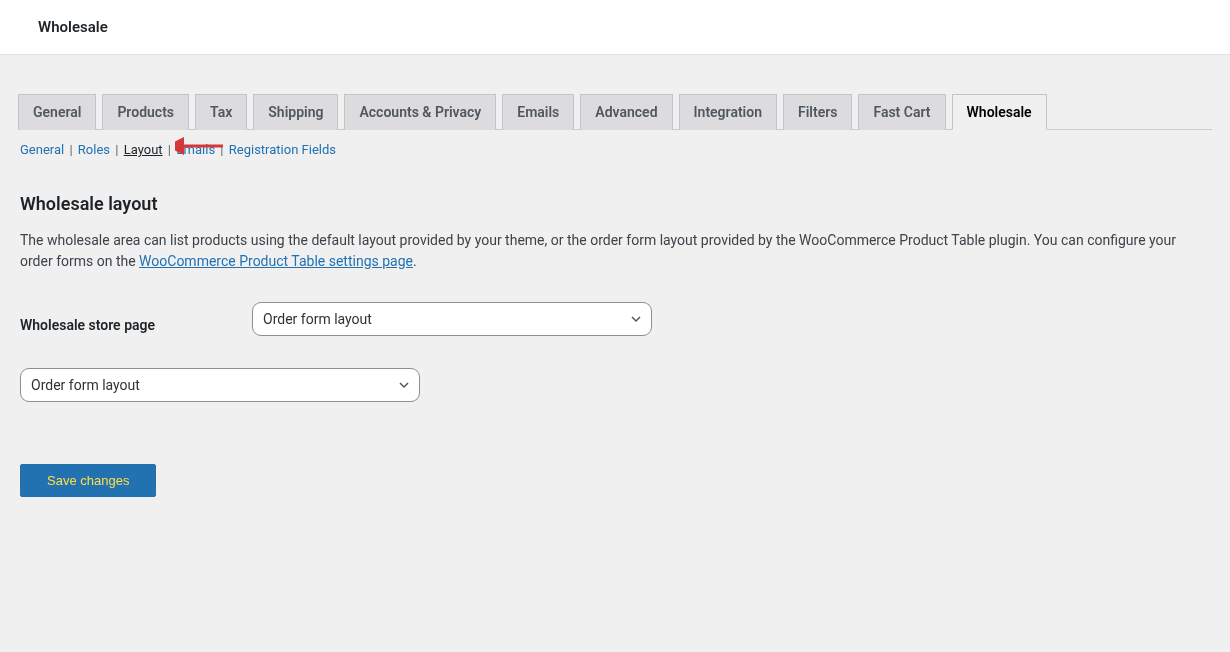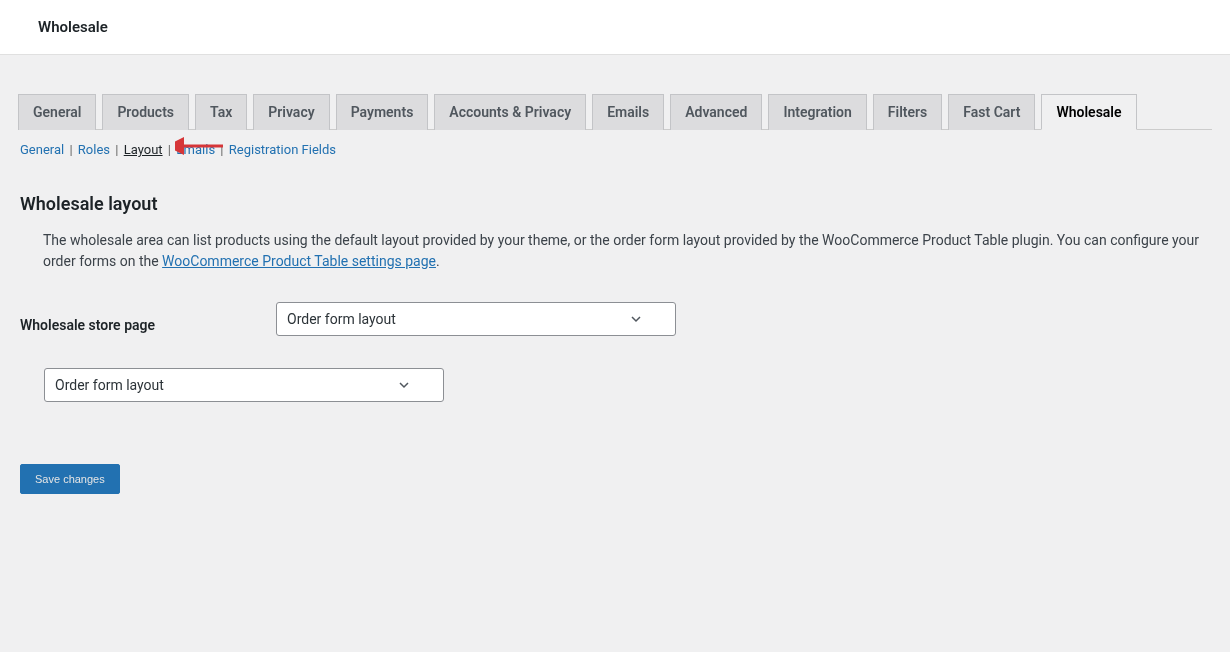--- a/index.html
+++ b/index.html
@@ -81,21 +81,20 @@
       margin-bottom: 16px;
       padding-left: 2px;
     }
     .desc {
       font-size: 14px;
       color: #3c434a;
       line-height: 1.5;
       max-width: 1200px;
       padding-left: 2px;
       margin-bottom: 30px;
-      margin-left: 23px;
     }
     .desc a {
       color: #2271b1;
       text-decoration: underline;
     }
     .form-row {
       display: flex;
       align-items: flex-end;
       margin-bottom: 32px;
       padding-left: 2px;
@@ -109,64 +108,62 @@
       line-height: 1.4;
     }
     .select-wrap {
       position: relative;
       width: 400px;
     }
     .select {
       width: 100%;
       background: #fff;
       border: 1px solid #8c8f94;
-      border-radius: 3px;
+      border-radius: 9px;
       padding: 6px 30px 6px 10px;
       font-size: 14px;
       color: #2c3338;
       cursor: pointer;
       height: 34px;
       display: flex;
       align-items: center;
-      margin-left: 24px;
     }
     .chevron {
       position: absolute;
       right: 10px;
       top: 50%;
       transform: translateY(-50%);
       pointer-events: none;
     }
     .save-btn {
       background: #2271b1;
-      color: #e5e5e5;
+      color: #fde047;
       border: 1px solid #2271b1;
-      padding: 8px 14px;
-      font-size: 11px;
+      padding: 8px 26px;
+      font-size: 13px;
       border-radius: 2px;
       cursor: pointer;
       margin-top: 30px;
       margin-left: 2px;
     }
   </style>
 </head>
 <body>
 
 <div class="header-strip">
   <h1>Wholesale</h1>
 </div>
 
 <div class="content">
 
   <div class="nav-tabs">
     <div class="nav-tab">General</div>
     <div class="nav-tab">Products</div>
     <div class="nav-tab">Tax</div>
-    <div class="nav-tab">Privacy</div>
-    <div class="nav-tab">Payments</div>
+    <div class="nav-tab">Shipping</div>
     <div class="nav-tab">Accounts &amp; Privacy</div>
     <div class="nav-tab">Emails</div>
     <div class="nav-tab">Advanced</div>
     <div class="nav-tab">Integration</div>
     <div class="nav-tab">Filters</div>
     <div class="nav-tab">Fast Cart</div>
     <div class="nav-tab active">Wholesale</div>
   </div>
 
   <div class="sub-nav">

